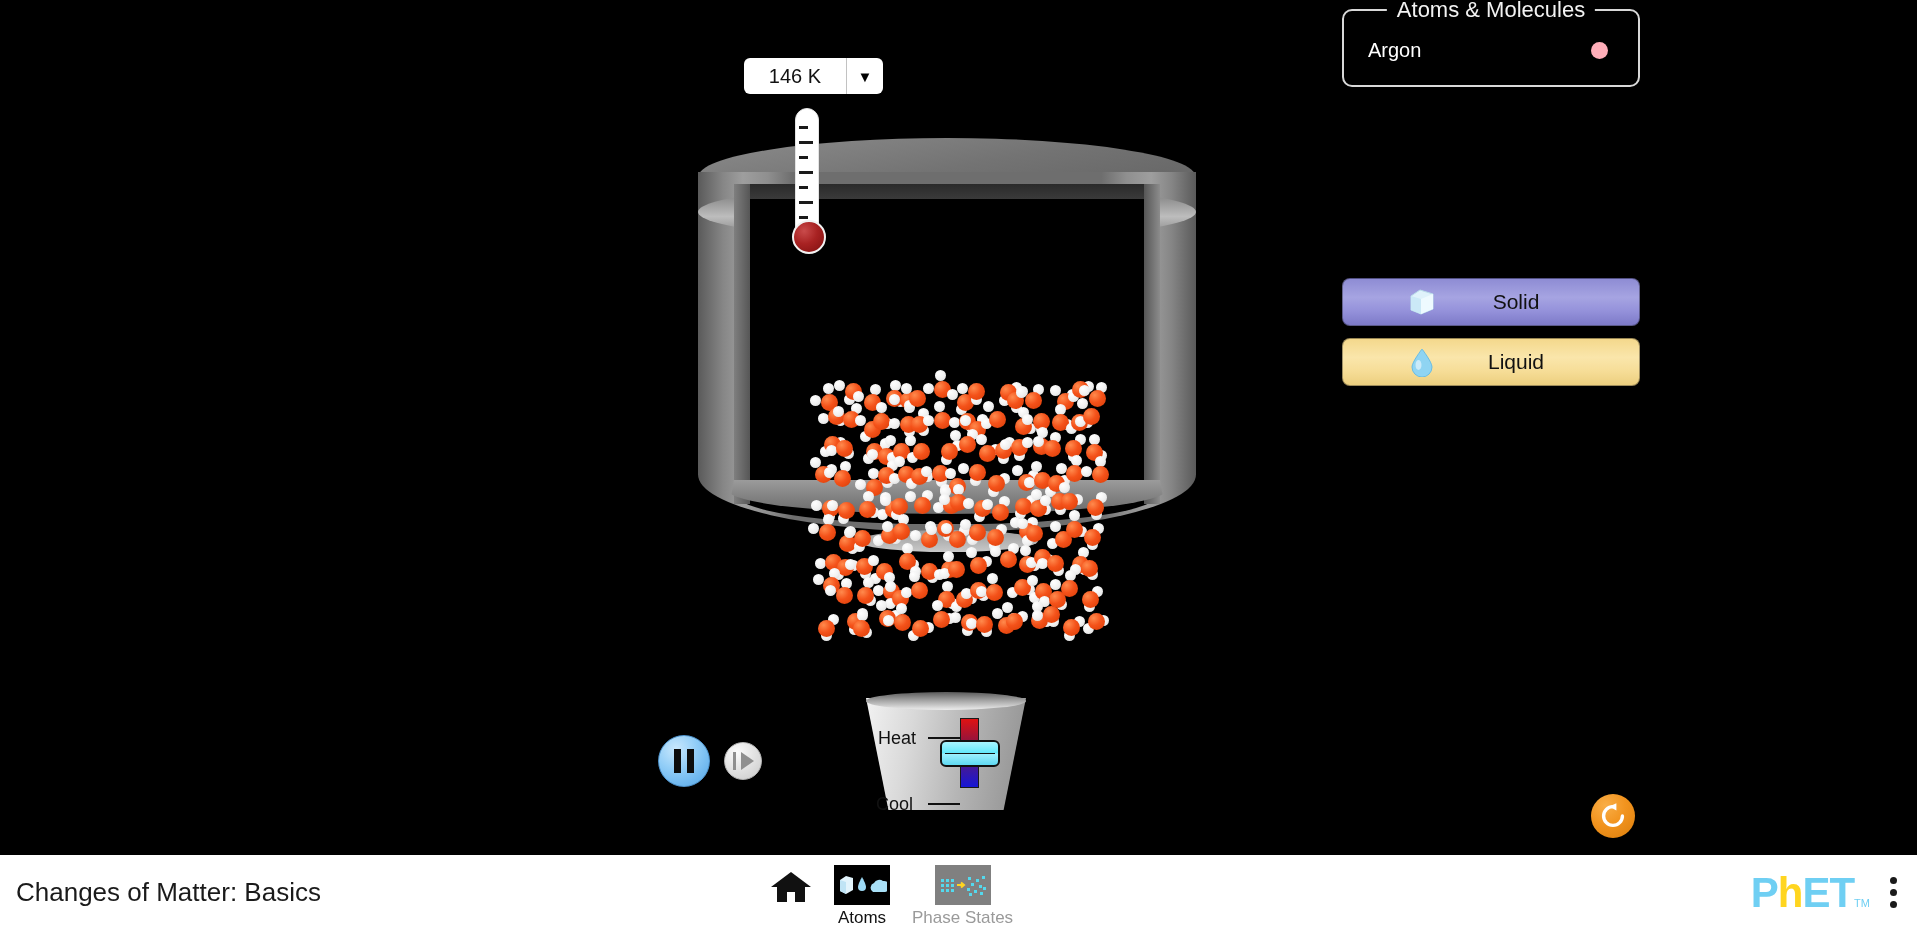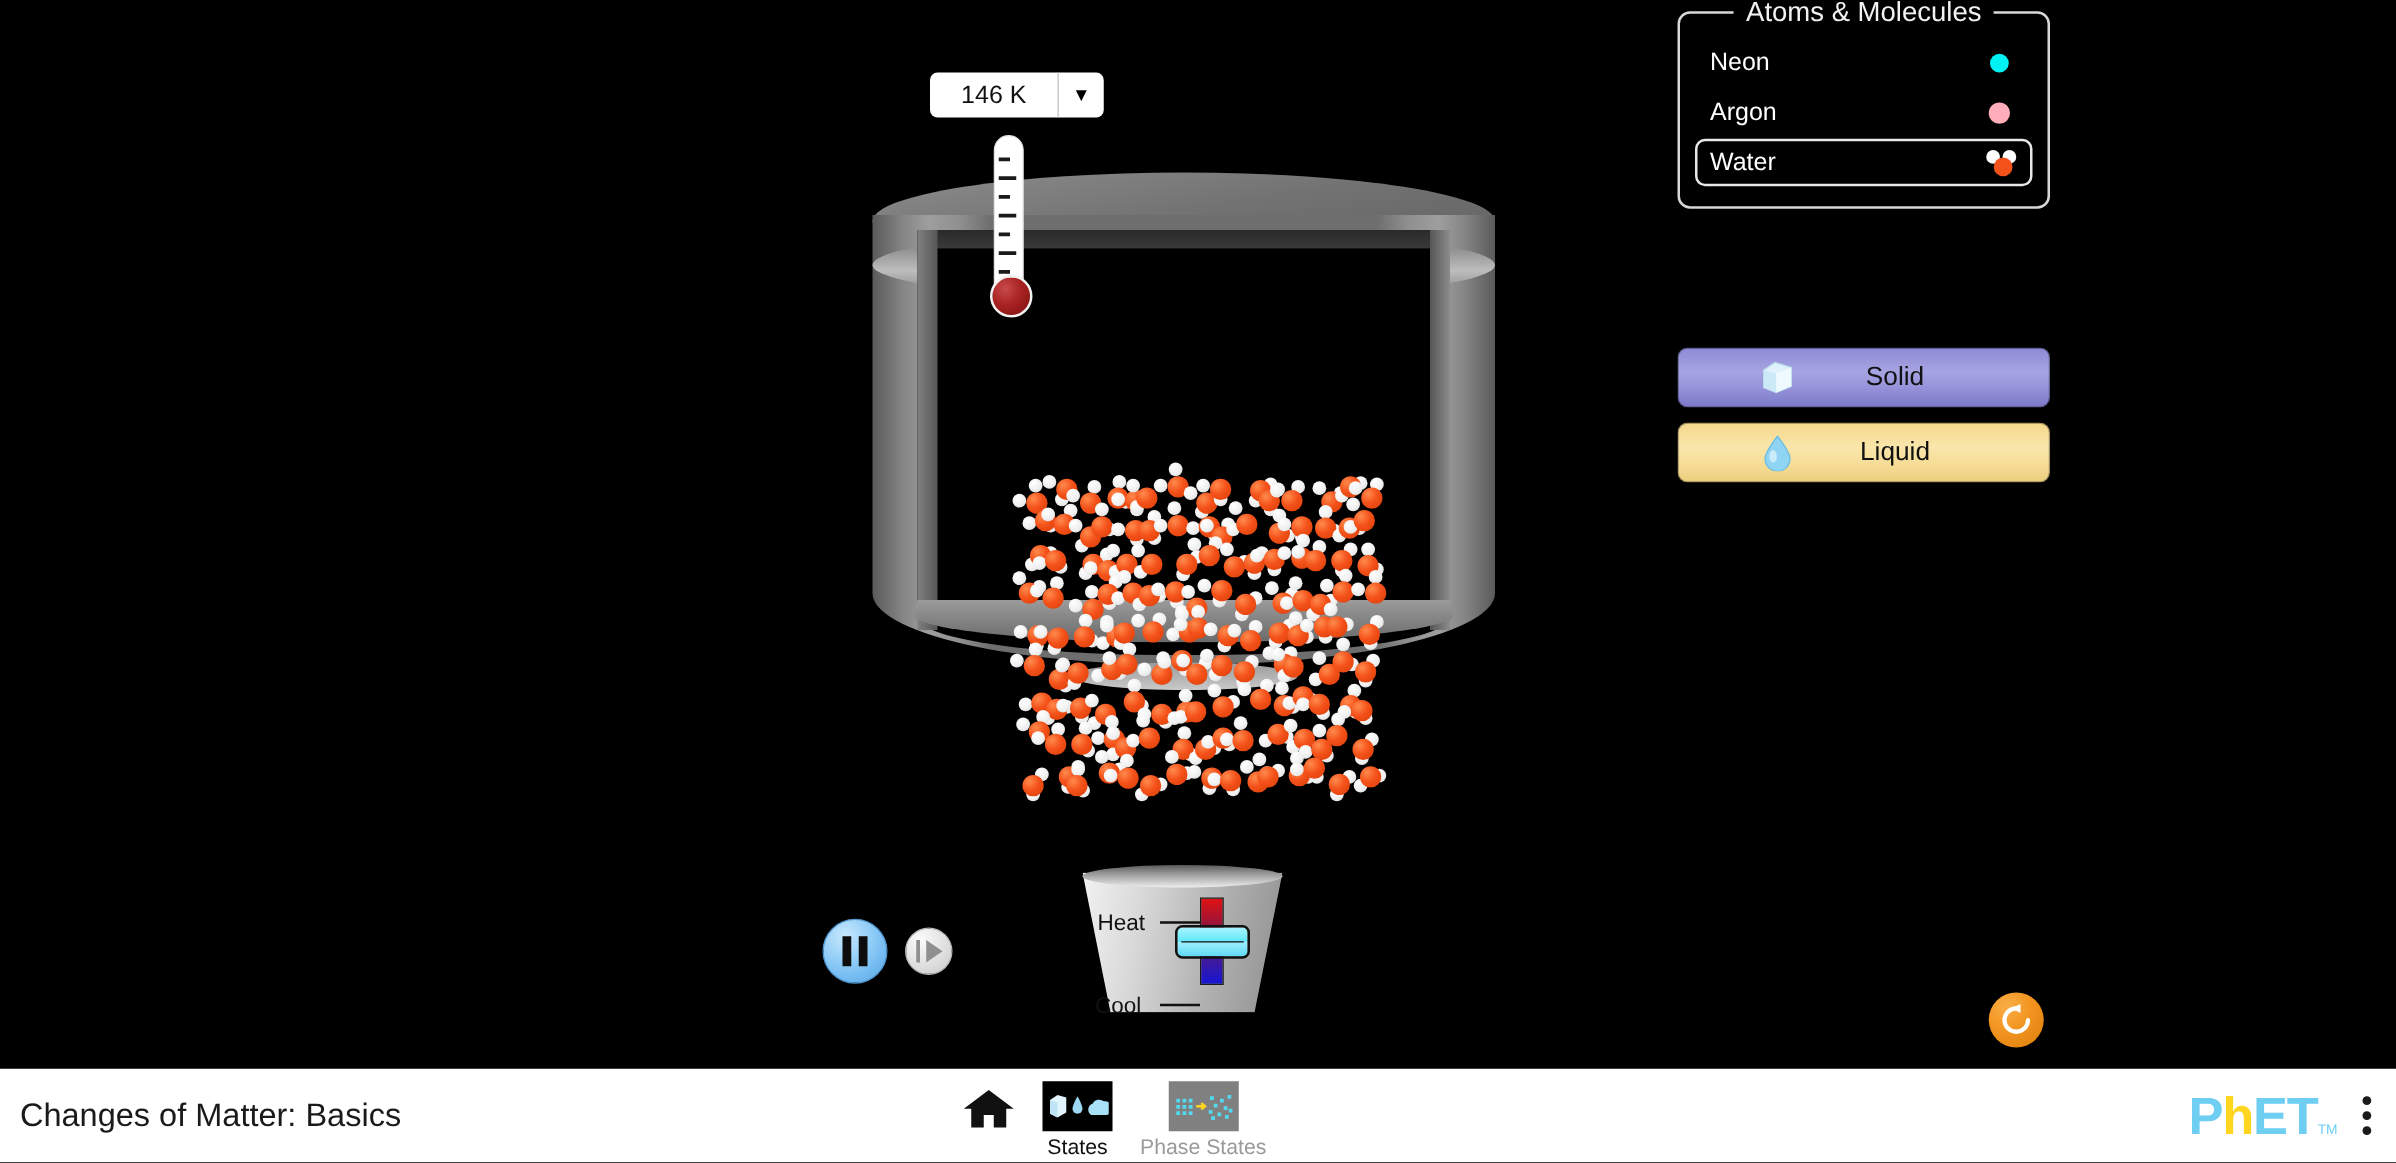--- a/index.html
+++ b/index.html
@@ -1202,43 +1202,29 @@
   <div id="reset-all-button">
     <svg width="28" height="28" viewBox="0 0 28 28">
       <path d="M14 4.6 A9.4 9.4 0 1 0 23.4 14" fill="none" stroke="#ffffff" stroke-width="3.4" stroke-linecap="round"></path>
       <polygon points="10.2,4.6 17.4,1.2 17.4,8.4" fill="#ffffff"></polygon>
     </svg>
   </div>
 
   <div id="atoms-panel">
     <div id="atoms-panel-title">Atoms &amp; Molecules</div>
 
-    <div class="substance-row">
-      <span class="substance-label">Neon</span>
-      <span class="sub-icon">
-        <span class="dot" style="left:8px; top:3px; width:15px; height:15px; background:#00f2f2;"></span>
-      </span>
-    </div>
 
     <div class="substance-row">
       <span class="substance-label">Argon</span>
       <span class="sub-icon">
         <span class="dot" style="left:7px; top:2px; width:17px; height:17px; background:#ffaeb9;"></span>
       </span>
     </div>
 
 
-    <div class="substance-row selected">
-      <span class="substance-label">Water</span>
-      <span class="sub-icon">
-        <span class="dot" style="left:5px;  top:0px;  width:11px; height:11px; background:#ffffff;"></span>
-        <span class="dot" style="left:18px; top:0px;  width:11px; height:11px; background:#ffffff;"></span>
-        <span class="dot" style="left:11px; top:6px;  width:15px; height:15px; background:#f4521a;"></span>
-      </span>
-    </div>
   </div>
 
   <div class="state-button" id="state-button-solid">
     <span class="state-icon">
       <svg width="30" height="30" viewBox="0 0 30 30">
         <polygon points="4,9 13,3 26,7 26,22 14,27 4,23" fill="#dff2fb" stroke="#b9dcea" stroke-width="1"></polygon>
         <polygon points="4,9 14,12 14,27 4,23" fill="#cbe9f7"></polygon>
         <polygon points="14,12 26,7 26,22 14,27" fill="#eefaff"></polygon>
       </svg>
     </span>
@@ -1270,21 +1256,21 @@
 
     <div class="nav-tab" id="nav-tab-states">
       <div class="nav-tab-thumb">
         <svg width="50" height="22" viewBox="0 0 50 22">
           <polygon points="3,6 9,2 16,4 16,16 9,20 3,17" fill="#e2f4fc"></polygon>
           <polygon points="3,6 9,8 9,20 3,17" fill="#bfe4f5"></polygon>
           <path d="M25 3 C25 3 21 10 21 13 A4 4 0 0 0 29 13 C29 10 25 3 25 3 Z" fill="#9cd9f5"></path>
           <path d="M36 18 A5 5 0 0 1 37 9 A6 6 0 0 1 46 7 A5 5 0 0 1 48 18 Z" fill="#a8e0f7"></path>
         </svg>
       </div>
-      <div class="nav-tab-label">States</div>
+      <div class="nav-tab-label">Atoms</div>
     </div>
 
     <div class="nav-tab" id="nav-tab-phase">
       <div class="nav-tab-thumb">
         <svg width="50" height="22" viewBox="0 0 50 22">
           <g fill="#53d9ee">
             <rect x="3" y="5" width="3" height="3"></rect>
               <rect x="8" y="5" width="3" height="3"></rect>
             <rect x="13" y="5" width="3" height="3"></rect>
               <rect x="3" y="10" width="3" height="3"></rect>

